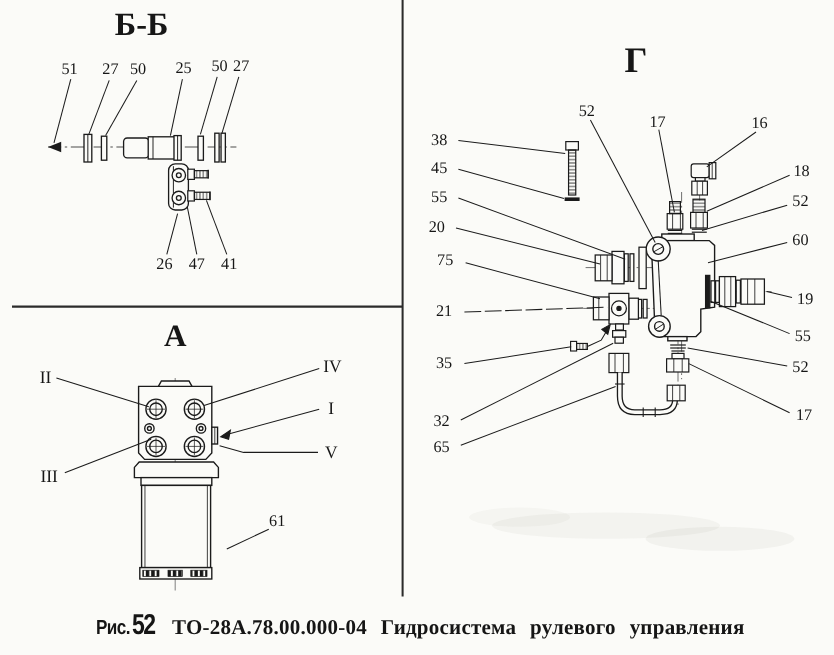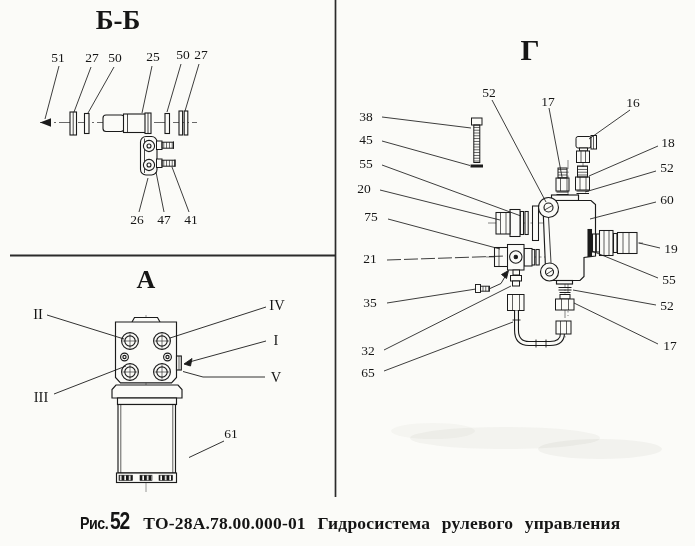--- a/index.html
+++ b/index.html
@@ -398,16 +398,16 @@
       <text class="lbl" x="667" y="204" text-anchor="middle">60</text>
       <text class="lbl" x="671" y="253" text-anchor="middle">19</text>
       <text class="lbl" x="669" y="284" text-anchor="middle">55</text>
       <text class="lbl" x="667" y="310" text-anchor="middle">52</text>
       <text class="lbl" x="670" y="350" text-anchor="middle">17</text>
     </g>
   </g>
 </svg>
 
 <div class="caption">
-  <span class="fig-prefix">Рис.</span><span class="fig-number">52</span><span class="fig-title">ТО-28А.78.00.000-01  Гидросистема  рулевого  управления</span>
+  <span class="fig-prefix">Рис.</span><span class="fig-number">52</span><span class="fig-title">ТО-28А.78.00.000-04  Гидросистема  рулевого  управления</span>
 </div>
 
 </div>
 
 </body></html>

